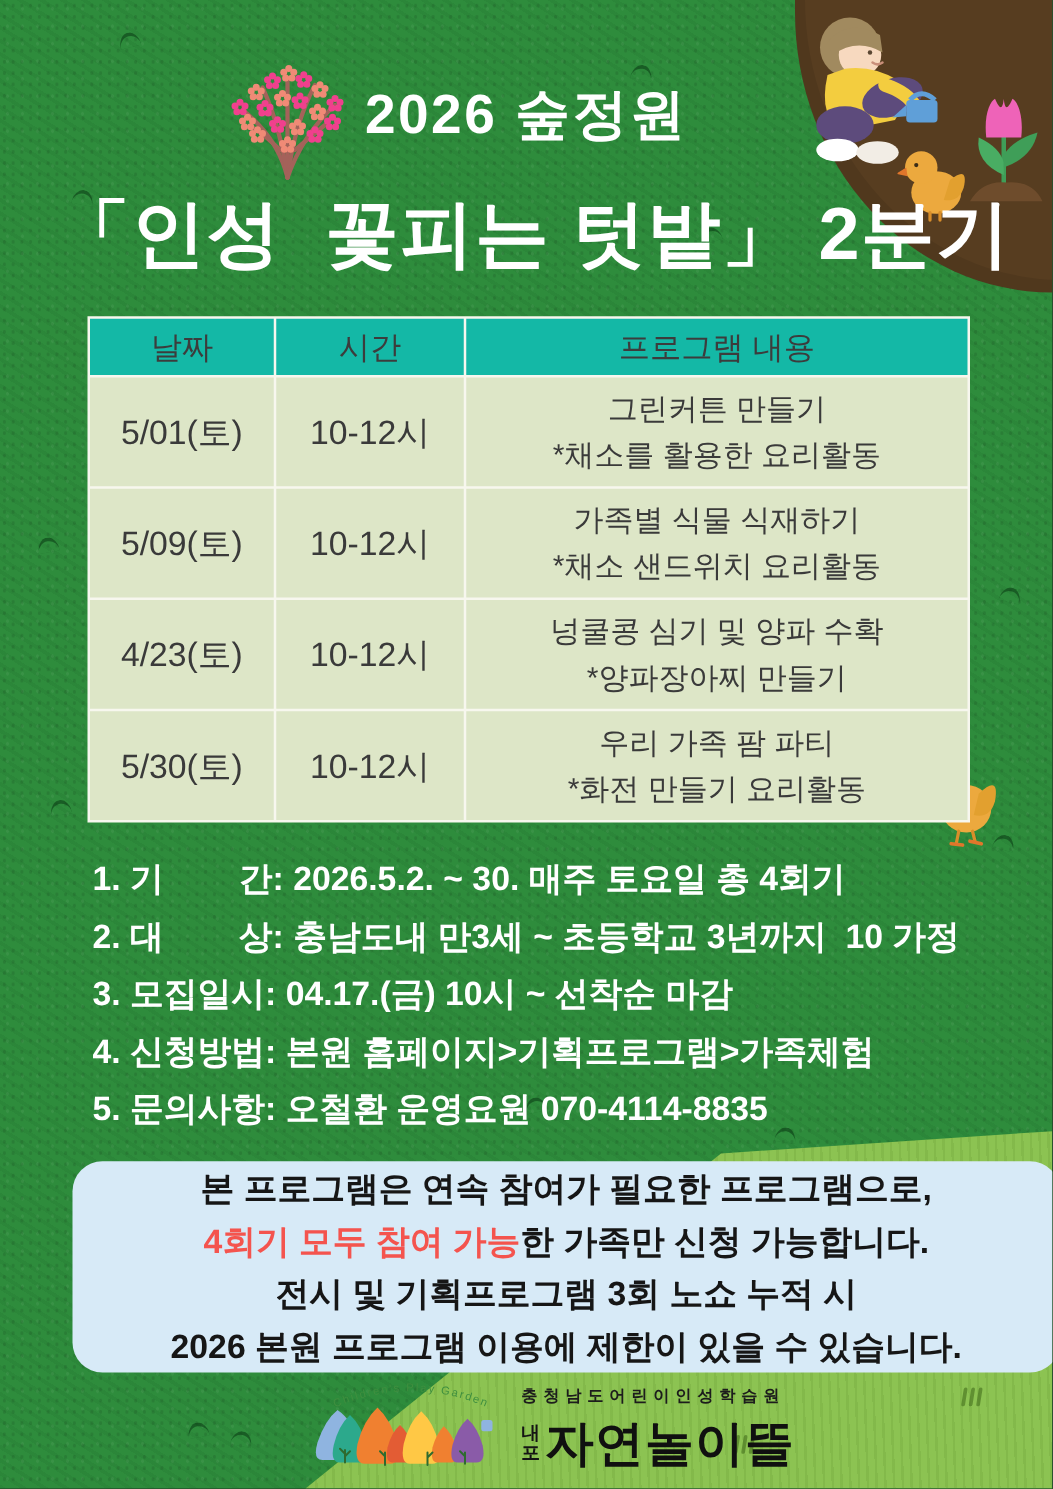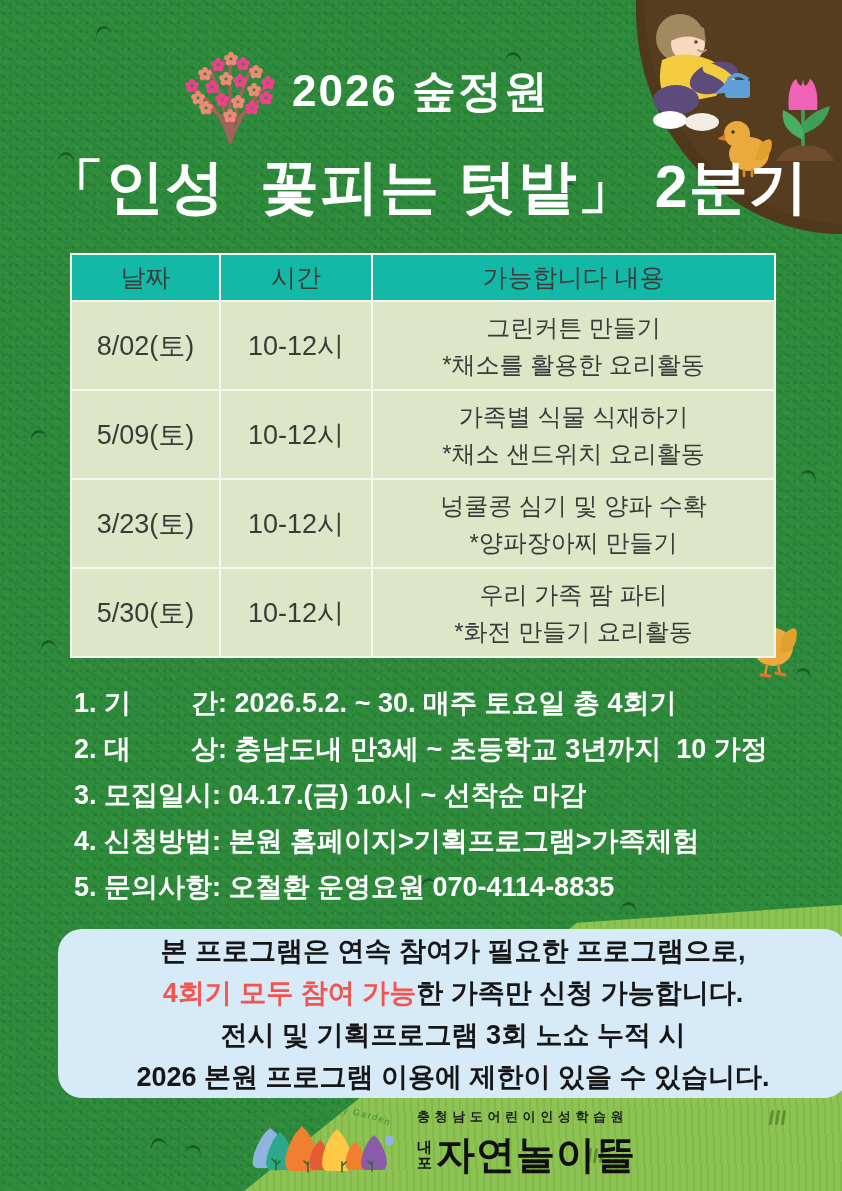--- a/index.html
+++ b/index.html
@@ -194,37 +194,37 @@
     <path d="M25,60 L23,70 M36,60 L38,68" stroke="#d98e2a" stroke-width="2.6" stroke-linecap="round"></path>
     <path d="M19,70 L28,71 M34,68 L43,70" stroke="#e0762b" stroke-width="3" stroke-linecap="round"></path>
   </svg>
 
   <div class="year-title">2026 숲정원</div>
   <div class="main-title">「인성  꽃피는 텃밭」 2분기</div>
 
   <div class="sched">
     <div class="th">날짜</div>
     <div class="th">시간</div>
-    <div class="th">가능합니다 내용</div>
-
-    <div class="td">8/02(토)</div>
+    <div class="th">프로그램 내용</div>
+
+    <div class="td">5/01(토)</div>
     <div class="td">10-12시</div>
     <div class="td">
       <div class="l1">그린커튼 만들기</div>
       <div class="l2">*채소를 활용한 요리활동</div>
     </div>
 
     <div class="td">5/09(토)</div>
     <div class="td">10-12시</div>
     <div class="td">
       <div class="l1">가족별 식물 식재하기</div>
       <div class="l2">*채소 샌드위치 요리활동</div>
     </div>
 
-    <div class="td">3/23(토)</div>
+    <div class="td">4/23(토)</div>
     <div class="td">10-12시</div>
     <div class="td">
       <div class="l1">넝쿨콩 심기 및  양파 수확</div>
       <div class="l2">*양파장아찌 만들기</div>
     </div>
 
     <div class="td">5/30(토)</div>
     <div class="td">10-12시</div>
     <div class="td">
       <div class="l1">우리 가족 팜 파티</div>

